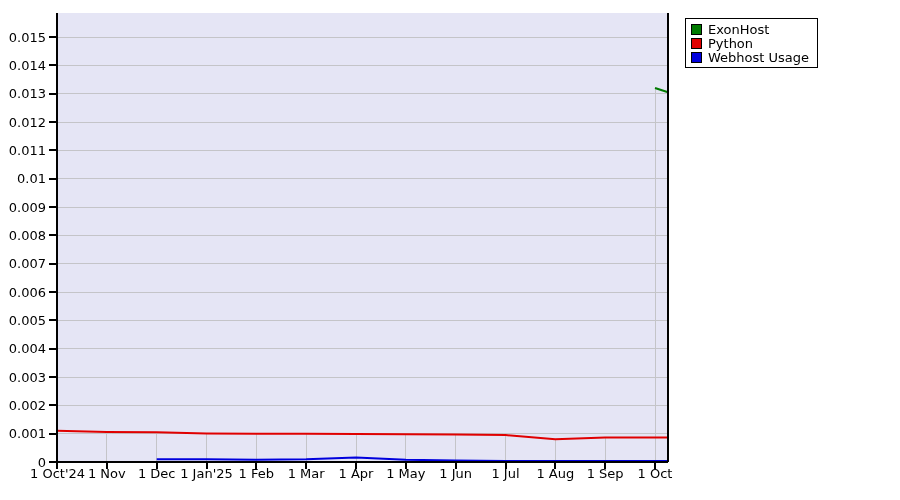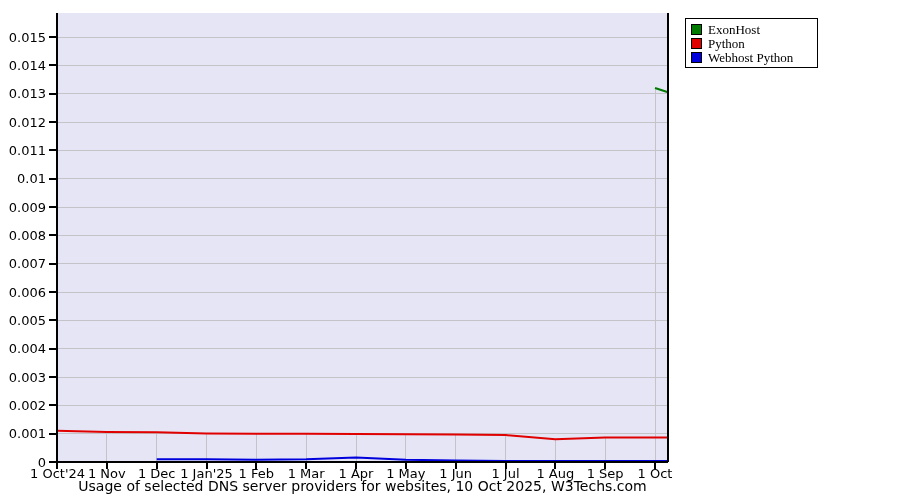--- a/index.html
+++ b/index.html
@@ -6,21 +6,21 @@
   .screen{
     position:relative;width:900px;height:500px;background:#ffffff;overflow:hidden;
     font-family:"DejaVu Sans","Liberation Sans",sans-serif;color:#000;
   }
   .chart-svg{position:absolute;left:0;top:0;}
   .chart-svg text{font-family:"DejaVu Sans","Liberation Sans",sans-serif;font-size:13px;fill:#000;}
   .legend{
     position:absolute;left:685px;top:18px;background:#ffffff;border:1px solid #000;
     padding:3px 8px 3px 5px;min-width:118px;
   }
-  .legend-item{display:flex;align-items:center;height:14px;font-family:Liberation Serif, serif;}
+  .legend-item{display:flex;align-items:center;height:14px;}
   .legend-swatch{
     display:inline-block;width:11px;height:11px;border:1px solid #000;
     margin-right:6px;box-sizing:border-box;flex:0 0 11px;
   }
   .legend-label{font-size:13px;line-height:13px;white-space:nowrap;}
   .chart-title{
     position:absolute;left:57px;top:477px;width:611px;text-align:center;
     font-size:14px;line-height:18px;white-space:nowrap;
   }
 </style>
@@ -140,19 +140,18 @@
     <div class="legend-item">
       <span class="legend-swatch" style="background: rgb(0, 122, 0);"></span>
       <span class="legend-label">ExonHost</span>
     </div>
     <div class="legend-item">
       <span class="legend-swatch" style="background: rgb(224, 0, 0);"></span>
       <span class="legend-label">Python</span>
     </div>
     <div class="legend-item">
       <span class="legend-swatch" style="background: rgb(0, 0, 221);"></span>
-      <span class="legend-label">Webhost Python</span>
+      <span class="legend-label">Webhost Usage</span>
     </div>
   </div>
 
-  <div class="chart-title">Usage of selected DNS server providers for websites, 10 Oct 2025, W3Techs.com</div>
 
 </div>
 
 </body></html>

